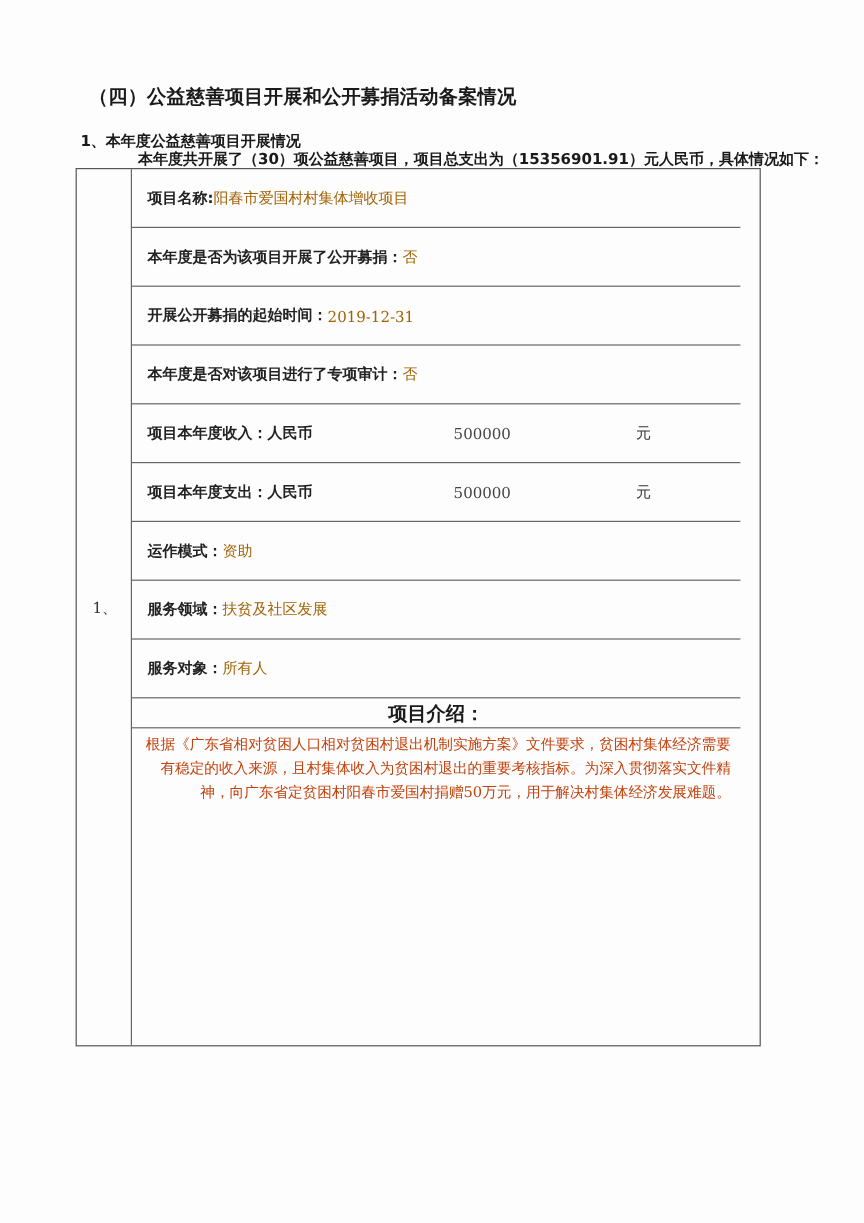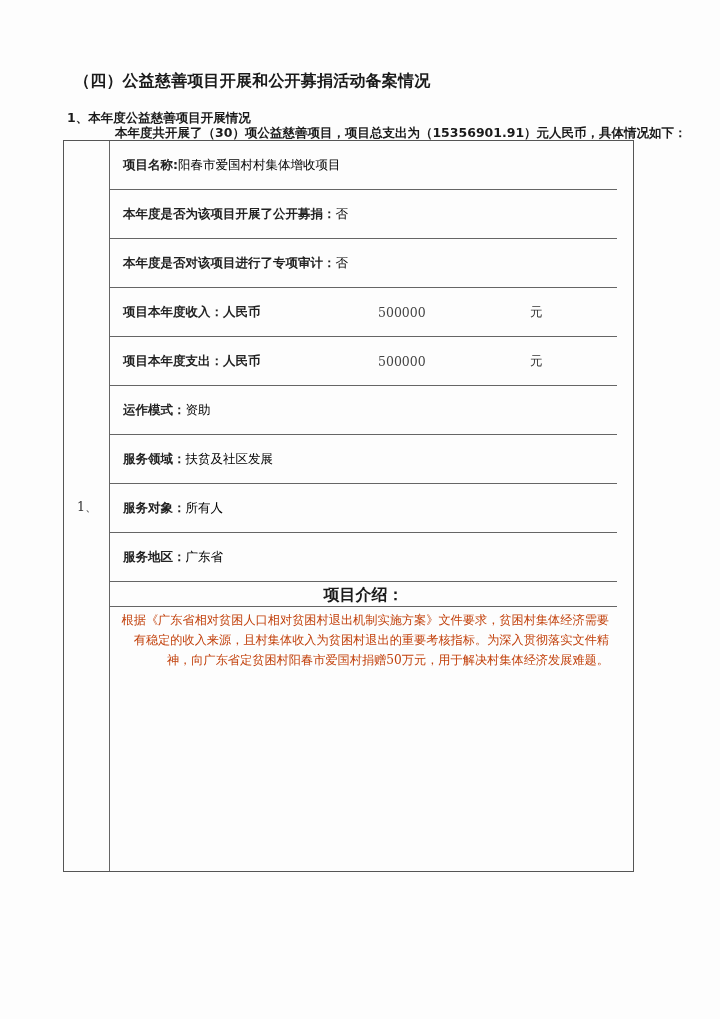--- a/index.html
+++ b/index.html
@@ -6,21 +6,21 @@
   body { width:720px; height:1019px; background:#fdfdfd; position:relative; overflow:hidden; font-family:"DejaVu Sans", sans-serif; color:#1a1a1a; }
   .h1 { position:absolute; left:74px; top:71px; font-size:16px; font-weight:bold; letter-spacing:0.2px; }
   .h2 { position:absolute; left:67px; top:110px; font-size:12.5px; font-weight:bold; }
   .h3 { position:absolute; left:67px; top:125px; font-size:12.5px; font-weight:bold; white-space:nowrap;margin-left:48px; }
   .table { position:absolute; left:63px; top:140px; width:571px; height:732px; border:1.5px solid #555; box-sizing:border-box; }
   .idx-col { position:absolute; left:0; top:0; width:46px; height:100%; border-right:1px solid #666; box-sizing:border-box; }
   .idx { position:absolute; left:13px; top:358px; font-family:"DejaVu Serif", serif; font-size:12.5px; color:#333; }
   .rows { position:absolute; left:46px; top:0; right:16px; }
   .row { height:49px; border-bottom:1px solid #666; box-sizing:border-box; display:flex; align-items:center; padding-left:13px; font-size:12.5px; font-family:"DejaVu Serif", serif; position:relative; }
   .row .lbl { font-weight:bold; font-family:"DejaVu Sans", sans-serif; color:#222; }
-  .row .val { color:#000000;text-align:center; }
+  .row .val { color:#a16207;text-align:center; }
   .amt { position:absolute; left:268px; color:#444; }
   .unit { position:absolute; left:420px; color:#333; }
   .intro-h { height:25px; border-bottom:1px solid #666; box-sizing:border-box; text-align:center; font-weight:bold; font-size:16px; line-height:25px; }
   .intro-b { padding:3px 8px 0 8px; font-family:"DejaVu Serif", serif; font-size:12.2px; line-height:20px; text-align:right; color:#c2410c; }
 </style>
 </head>
 <body>
 
 <div class="h1">（四）公益慈善项目开展和公开募捐活动备案情况</div>
 <div class="h2">1、本年度公益慈善项目开展情况</div>
@@ -31,20 +31,24 @@
     <span class="idx">1、</span>
   </div>
   <div class="rows">
     <div class="row">
         <span class="lbl">项目名称:</span>
         <span class="val">阳春市爱国村村集体增收项目</span>
       </div>
     <div class="row">
         <span class="lbl">本年度是否为该项目开展了公开募捐：</span>
         <span class="val">否</span>
+      </div>
+    <div class="row">
+        <span class="lbl">开展公开募捐的起始时间：</span>
+        <span class="val">2019-12-31</span>
       </div>
     <div class="row">
         <span class="lbl">本年度是否对该项目进行了专项审计：</span>
         <span class="val">否</span>
       </div>
     <div class="row">
         <span class="lbl">项目本年度收入：人民币</span>
         <span class="amt">500000</span>
         <span class="unit">元</span>
       </div>
@@ -58,20 +62,16 @@
         <span class="val">资助</span>
       </div>
     <div class="row">
         <span class="lbl">服务领域：</span>
         <span class="val">扶贫及社区发展</span>
       </div>
     <div class="row">
         <span class="lbl">服务对象：</span>
         <span class="val">所有人</span>
       </div>
-    <div class="row">
-        <span class="lbl">服务地区：</span>
-        <span class="val">广东省</span>
-      </div>
     <div class="intro-h">项目介绍：</div>
     <div class="intro-b">根据《广东省相对贫困人口相对贫困村退出机制实施方案》文件要求，贫困村集体经济需要有稳定的收入来源，且村集体收入为贫困村退出的重要考核指标。为深入贯彻落实文件精神，向广东省定贫困村阳春市爱国村捐赠50万元，用于解决村集体经济发展难题。</div>
   </div>
 </div>
 
 </body></html>

